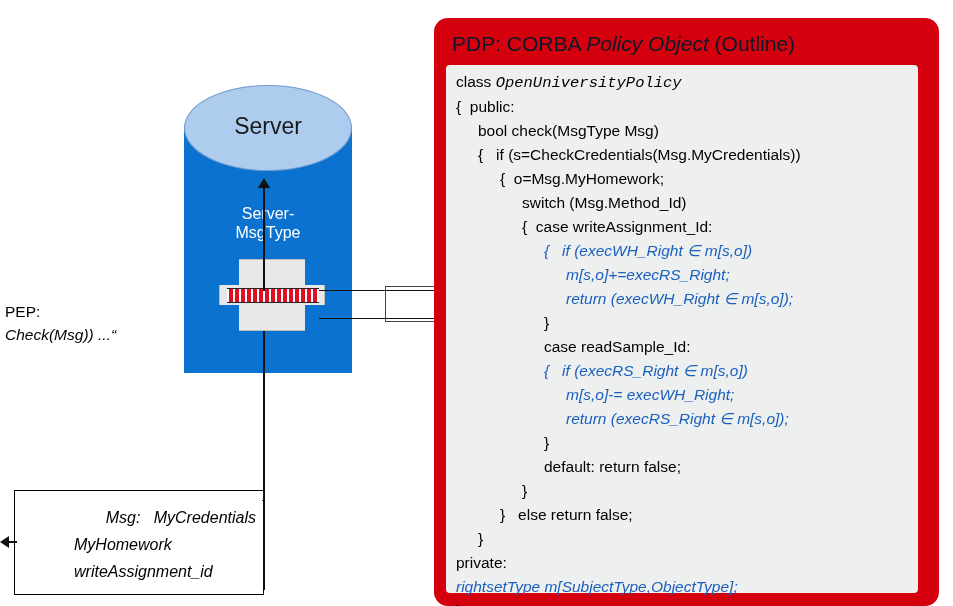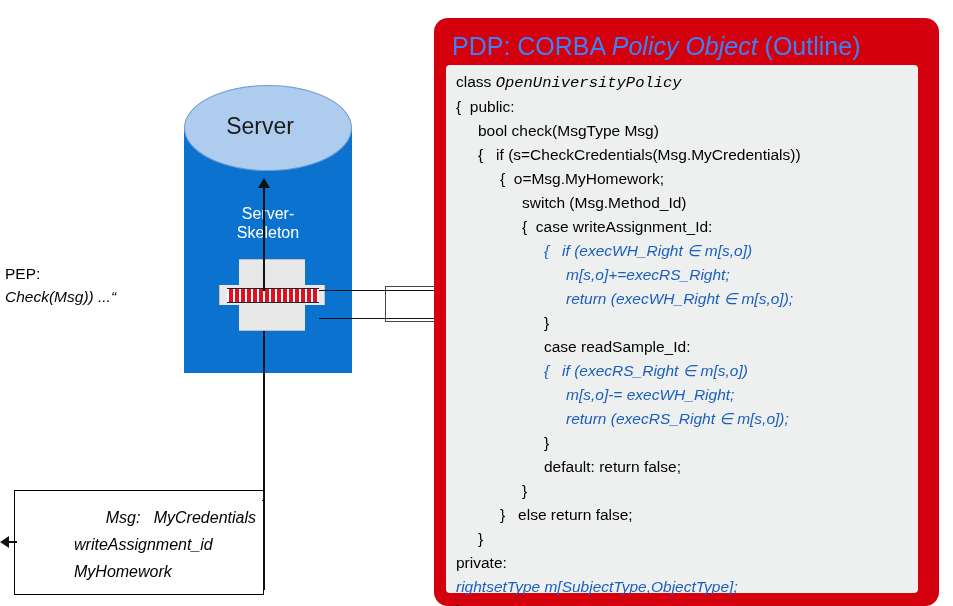--- a/index.html
+++ b/index.html
@@ -31,21 +31,21 @@
     position: absolute;
     left: 184px; top: 85px;
     width: 168px; height: 86px;
     border-radius: 50%;
     background: #aecdee;
     border: 1px solid #6f9ad0;
     box-sizing: border-box;
   }
   .server-label {
     position: absolute;
-    left: 168px; top: 113px;
+    left: 176px; top: 113px;
     width: 184px;
     text-align: center;
     font-size: 23px;
     color: #1a1a1a;
   }
   .skeleton-label {
     position: absolute;
     left: 190px; top: 204px;
     width: 156px;
     text-align: center;
@@ -101,21 +101,21 @@
 
   
   .pep {
     position: absolute;
     left: 5px; top: 262px;
     width: 215px;
     font-size: 15.5px;
     color: #000;
     line-height: 23px;
   }
-  .pep .pep-title { font-style: normal; }
+  .pep .pep-title { font-style: normal; margin-top: 38px; }
   .pep .pep-code { font-style: italic; }
 
   
   .msg-box {
     position: absolute;
     left: 14px; top: 490px;
     width: 250px; height: 105px;
     border: 1px solid #000;
     background: #ffffff;
     box-sizing: border-box;
@@ -159,22 +159,22 @@
     position: absolute;
     left: 434px; top: 18px;
     width: 505px; height: 588px;
     background: #d4000d;
     border-radius: 14px;
   }
   .pdp-title {
     position: absolute;
     left: 452px; top: 32px;
     width: 480px;
-    font-size: 25px;
-    color: #3b82f6;
+    font-size: 21px;
+    color: #0f172a;
   }
   .pdp-title i { font-style: italic; }
   .code-panel {
     position: absolute;
     left: 446px; top: 65px;
     width: 472px; height: 528px;
     background: #eef0ef;
     border-radius: 4px;
     overflow: hidden;
   }
@@ -203,21 +203,21 @@
 </head>
 <body>
 
 <div class="stage">
 
   <div class="server-body"></div>
   <div class="server-top"></div>
   <div class="server-label">Server</div>
   <div class="skeleton-label">
     <span>Server-</span><br>
-    <span>Skeleton</span>
+    <span>MsgType</span>
   </div>
 
   <div class="skel-box"></div>
   <div class="skel-notch-left"></div>
   <div class="skel-notch-left2"></div>
   <div class="skel-notch-right"></div>
   <div class="skel-notch-right2"></div>
   <div class="hatch"></div>
 
   <div class="pep">
@@ -225,22 +225,22 @@
     <div class="pep-code">Check(Msg)) ...“</div>
   </div>
 
   <div class="msg-box"></div>
   <div class="msg-lines">
     <span class="first">
       <span>Msg:</span>
       &nbsp;
       <span>MyCredentials</span>
     </span>
+    <span class="ind">MyHomework</span>
     <span class="ind">writeAssignment_id</span>
-    <span class="ind">MyHomework</span>
   </div>
 
   <div class="arrow-left-msg"></div>
   <div class="ln" style="left:9px; top:541px; width:8px; height:2px;"></div>
 
   <div class="ln" style="left:263px; top:500px; width:2px; height:90px;"></div>
   <div class="ln" style="left:262px; top:500px; width:2px; height:1px;"></div>
   <div class="ln" style="left:263px; top:331px; width:2px; height:170px;"></div>
   <div class="ln" style="left:263px; top:186px; width:2px; height:105px;"></div>
   <div class="arrow-up"></div>

